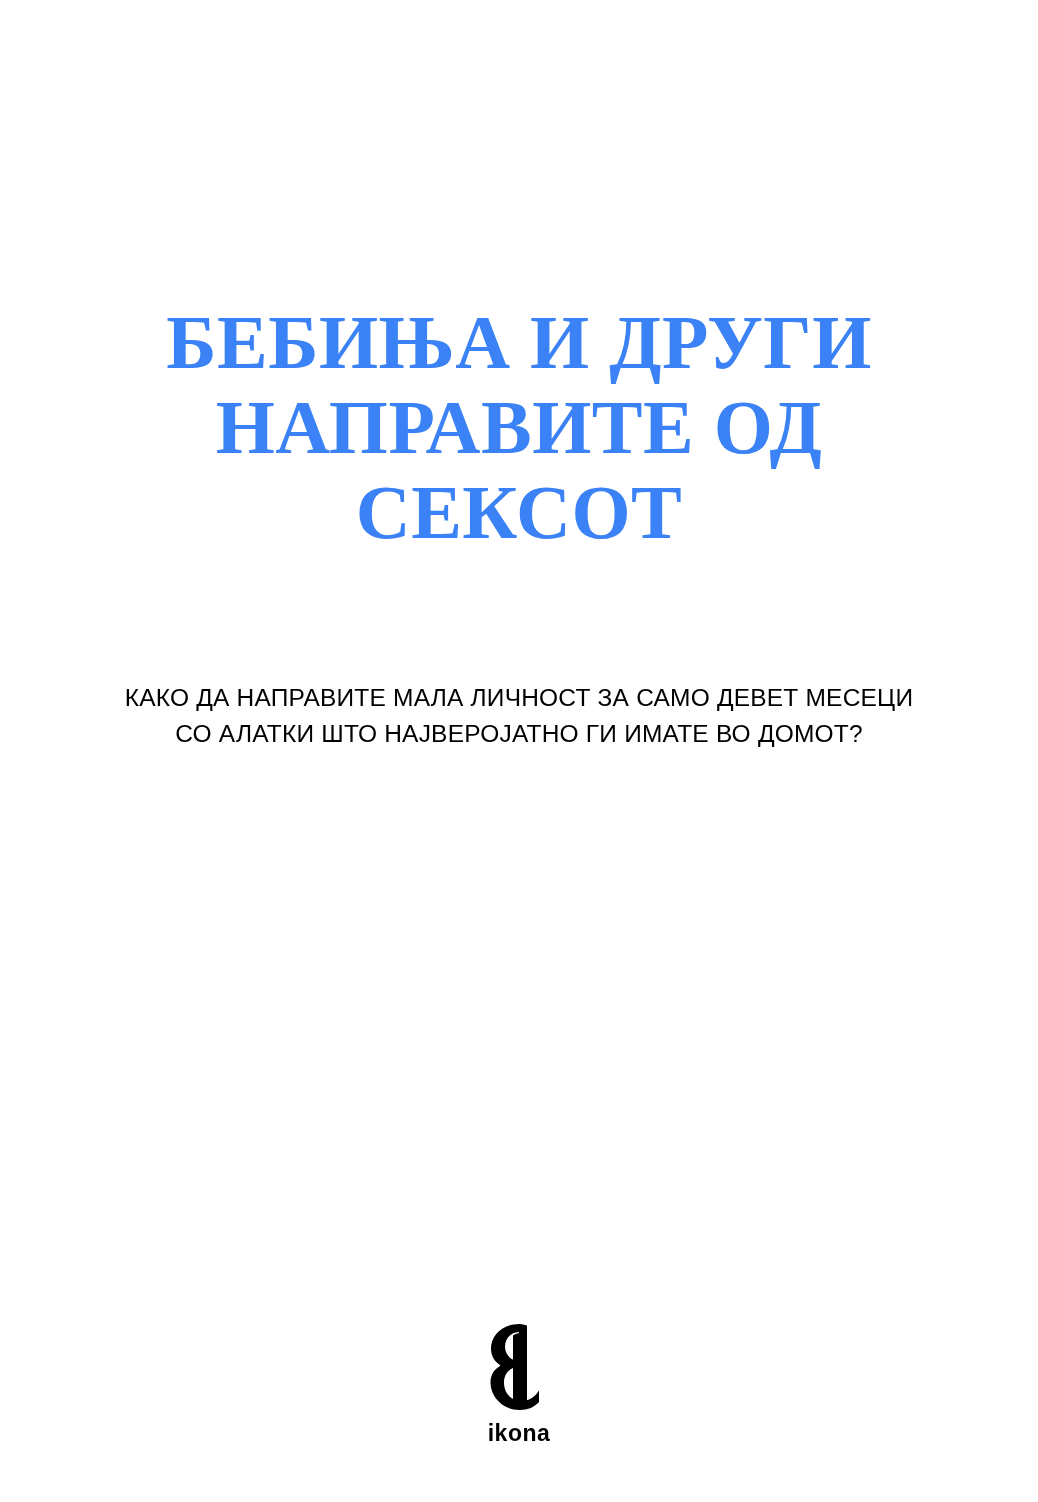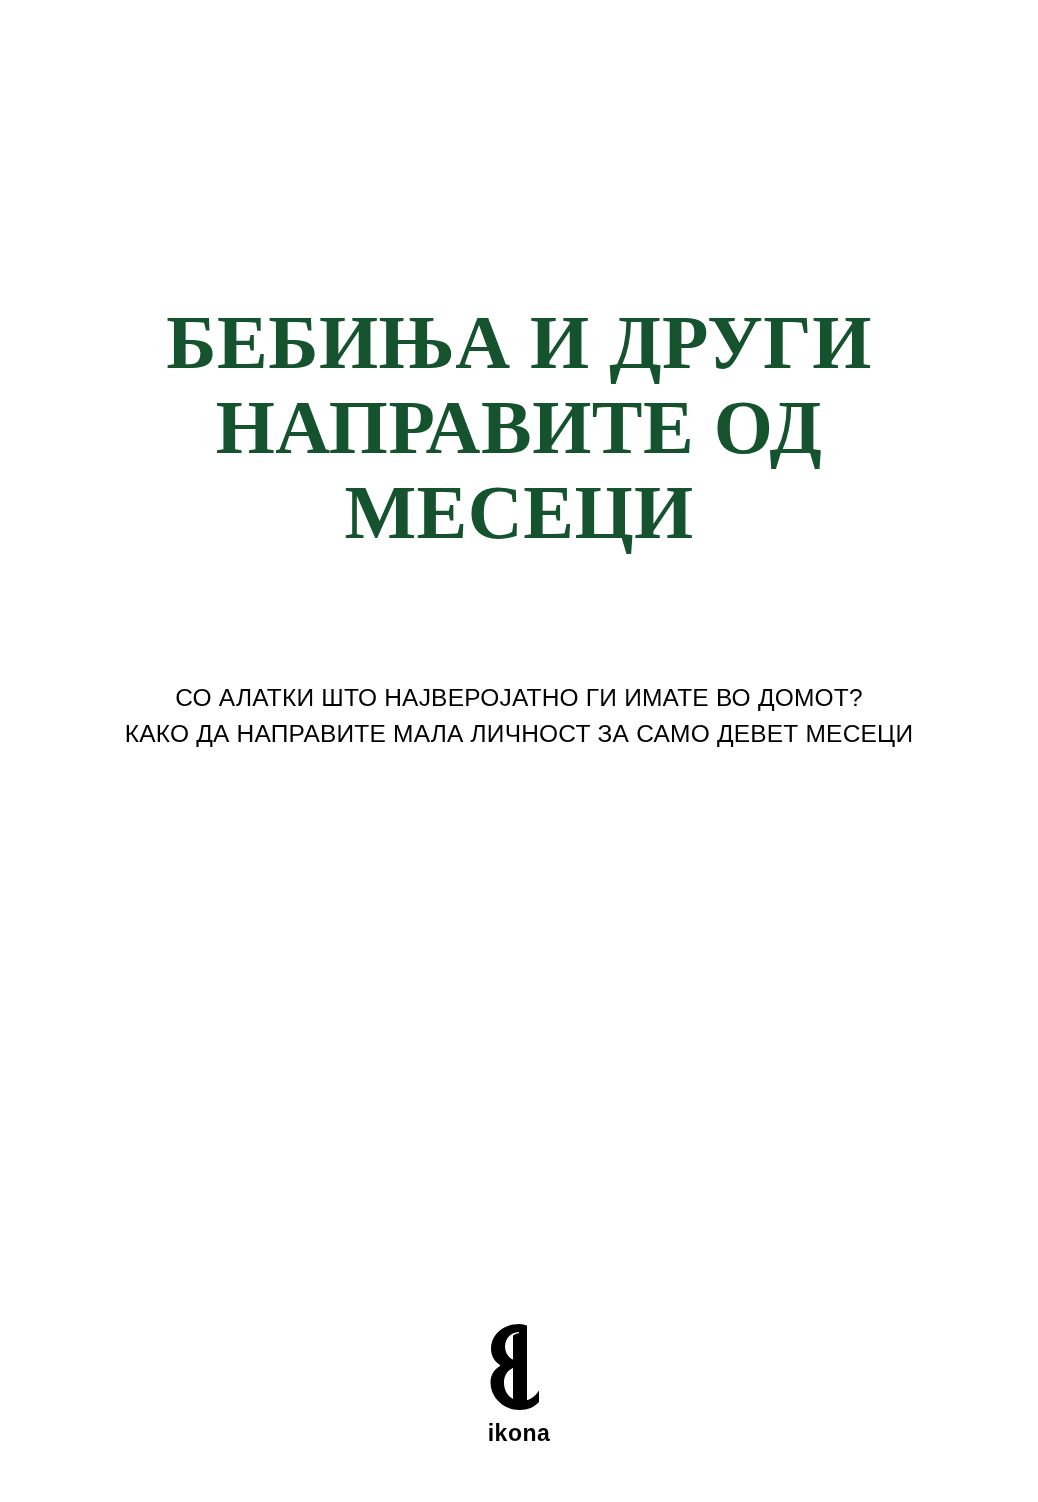--- a/index.html
+++ b/index.html
@@ -31,21 +31,21 @@
   }
 
   .book-title {
     font-family: "Liberation Serif", "DejaVu Serif", serif;
     font-weight: bold;
     font-size: 76px;
     line-height: 1.12;
     letter-spacing: 0.5px;
     margin: 0 auto;
     width: 760px;
-    color: #14532d;
+    color: #3b82f6;
   }
 
   .subtitle-block {
     position: absolute;
     top: 680px;
     left: 0;
     width: 1038px;
     text-align: center;
   }
 
@@ -86,27 +86,27 @@
 </style>
 </head>
 <body>
 
 <div class="page">
 
   <div class="title-block">
     <h1 class="book-title">
       <span>БЕБИЊА И ДРУГИ</span><br>
       <span>НАПРАВИТЕ ОД</span><br>
-      <span>МЕСЕЦИ</span>
+      <span>СЕКСОТ</span>
     </h1>
   </div>
 
   <div class="subtitle-block">
+    <div class="subtitle-line">КАКО ДА НАПРАВИТЕ МАЛА ЛИЧНОСТ ЗА САМО ДЕВЕТ МЕСЕЦИ</div>
     <div class="subtitle-line">СО АЛАТКИ ШТО НАЈВЕРОЈАТНО ГИ ИМАТЕ ВО ДОМОТ?</div>
-    <div class="subtitle-line">КАКО ДА НАПРАВИТЕ МАЛА ЛИЧНОСТ ЗА САМО ДЕВЕТ МЕСЕЦИ</div>
   </div>
 
   <div class="logo-block">
     <svg class="logo-mark" viewBox="0 0 72 96" xmlns="http://www.w3.org/2000/svg">
       <path d="M36.5 2 C20 2 8 13 8 26.5 C8 34 11.5 39.5 17 43 L17 44 C11 47.5 7.5 53 7.5 60.5 C7.5 75 20 88 36.5 88 C45 88 51.5 85 56 80 L56 68.5 C52 75 45.5 79 38.5 79 C28 79 21 71 21 60.5 C21 53.5 24.5 48.5 30 46 L30 87 L44 87 L44 3.5 C41.5 2.5 39 2 36.5 2 Z" fill="#000000"></path>
       <path d="M36 10 C28 10 22 16.5 22 24.5 C22 31 25.5 35.5 30 37.5 L30 13.5 C31.5 12.5 33.5 11.5 36 11 Z" fill="#ffffff"></path>
       <path d="M44 14 L57 14 L47 31 L57 31 L44 50 Z" fill="#ffffff"></path>
     </svg>
     <div class="logo-word">ikona</div>
   </div>

